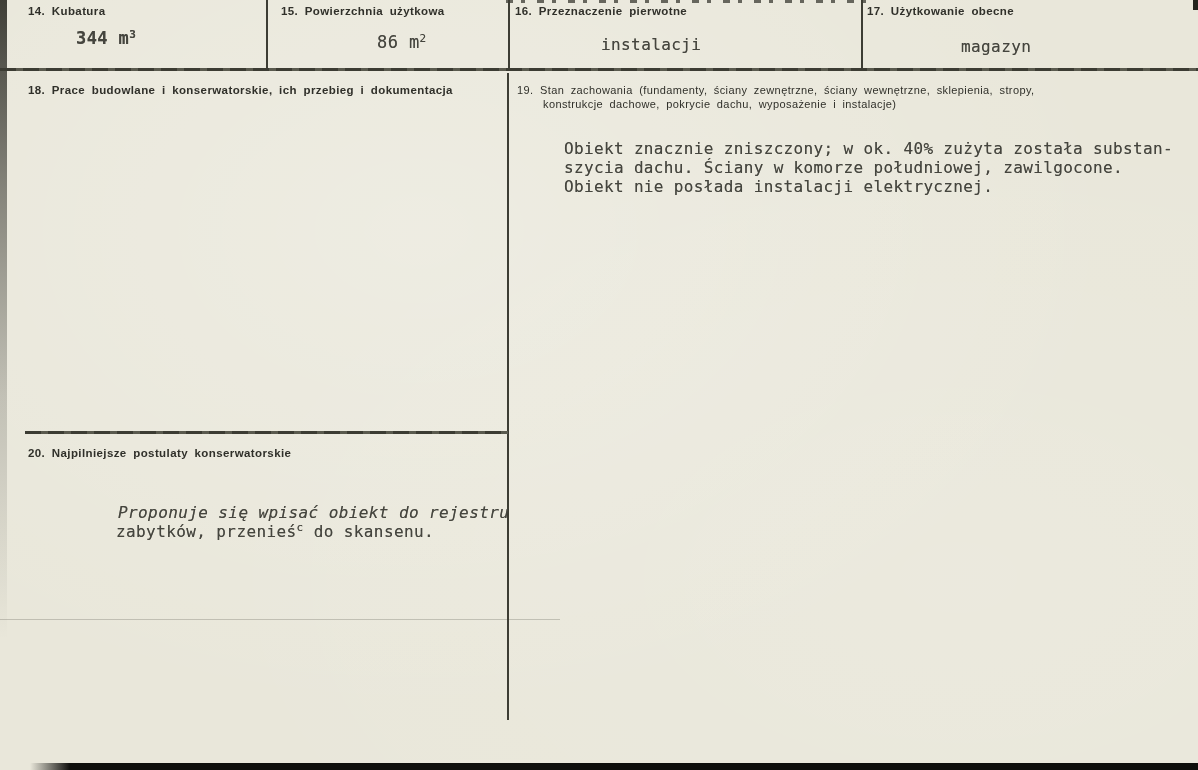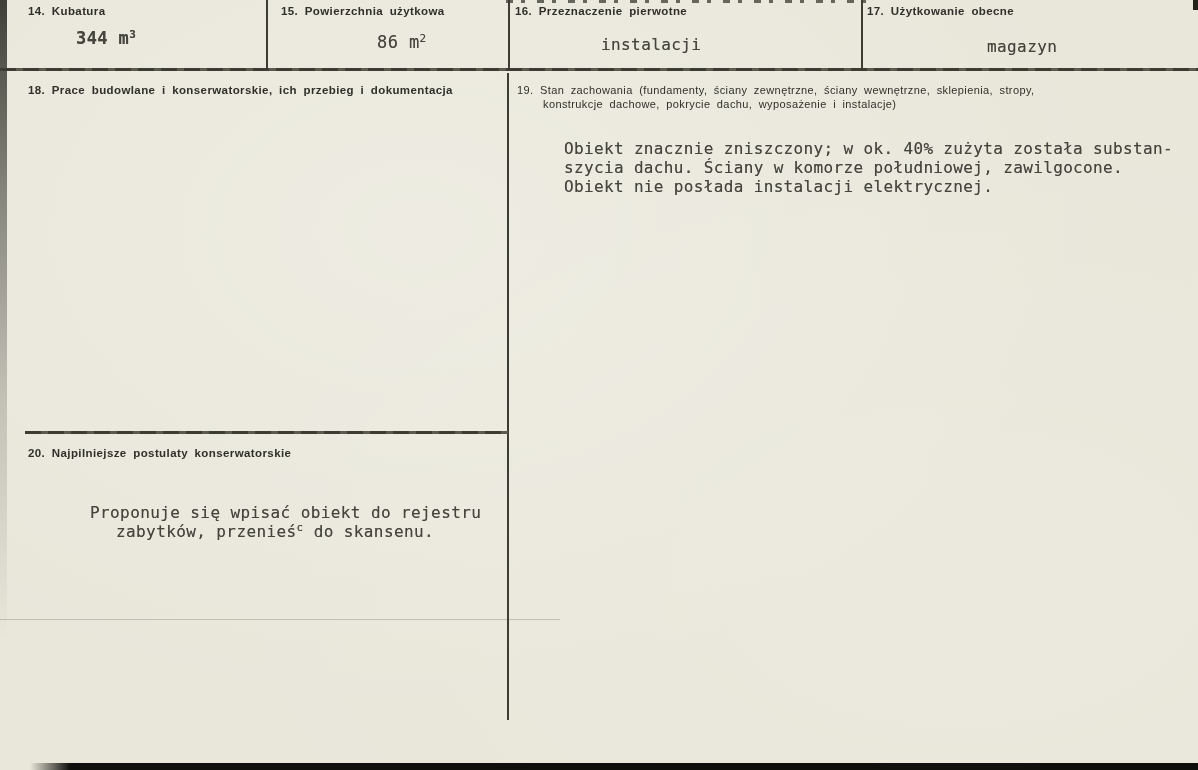--- a/index.html
+++ b/index.html
@@ -100,32 +100,32 @@
 
   <div class="lbl" style="left:281px;top:5px;">15. Powierzchnia użytkowa</div>
   <div class="type" style="left:377px;top:32px;font-size:17px;text-align:right;">
     <span>86 m</span><span class="sup">2</span>
   </div>
 
   <div class="lbl" style="left:515px;top:5px;">16. Przeznaczenie pierwotne</div>
   <div class="type" style="left:601px;top:35px;">instalacji</div>
 
   <div class="lbl" style="left:867px;top:5px;">17. Użytkowanie obecne</div>
-  <div class="type" style="left:987px;top:37px;">magazyn</div>
+  <div class="type" style="left:961px;top:37px;">magazyn</div>
 
   <div class="lbl" style="left:28px;top:84px;">18. Prace budowlane i konserwatorskie, ich przebieg i dokumentacja</div>
 
   <div class="lbl small" style="left:517px;top:84px;">19. Stan zachowania (fundamenty, ściany zewnętrzne, ściany wewnętrzne, sklepienia, stropy,</div>
   <div class="lbl small" style="left:543px;top:98px;">konstrukcje dachowe, pokrycie dachu, wyposażenie i instalacje)</div>
 
   <div class="typeblock" style="left:564px;top:139px;">
     <div>Obiekt znacznie zniszczony; w ok. 40% zużyta została substan-</div>
     <div>szycia dachu. Ściany w komorze południowej, zawilgocone.</div>
     <div>Obiekt nie posłada instalacji elektrycznej.</div>
   </div>
 
   <div class="lbl" style="left:28px;top:447px;">20. Najpilniejsze postulaty konserwatorskie</div>
-  <div class="type" style="left:90px;top:503px;">Proponuje się wpisać obiekt do rejestru</div>
+  <div class="type" style="left:118px;top:503px;font-style:italic;">Proponuje się wpisać obiekt do rejestru</div>
   <div class="type" style="left:116px;top:522px;">
     <span>zabytków, przenieś</span><span class="sup">c</span><span> do skansenu.</span>
   </div>
 
 </div>
 
 </body></html>

